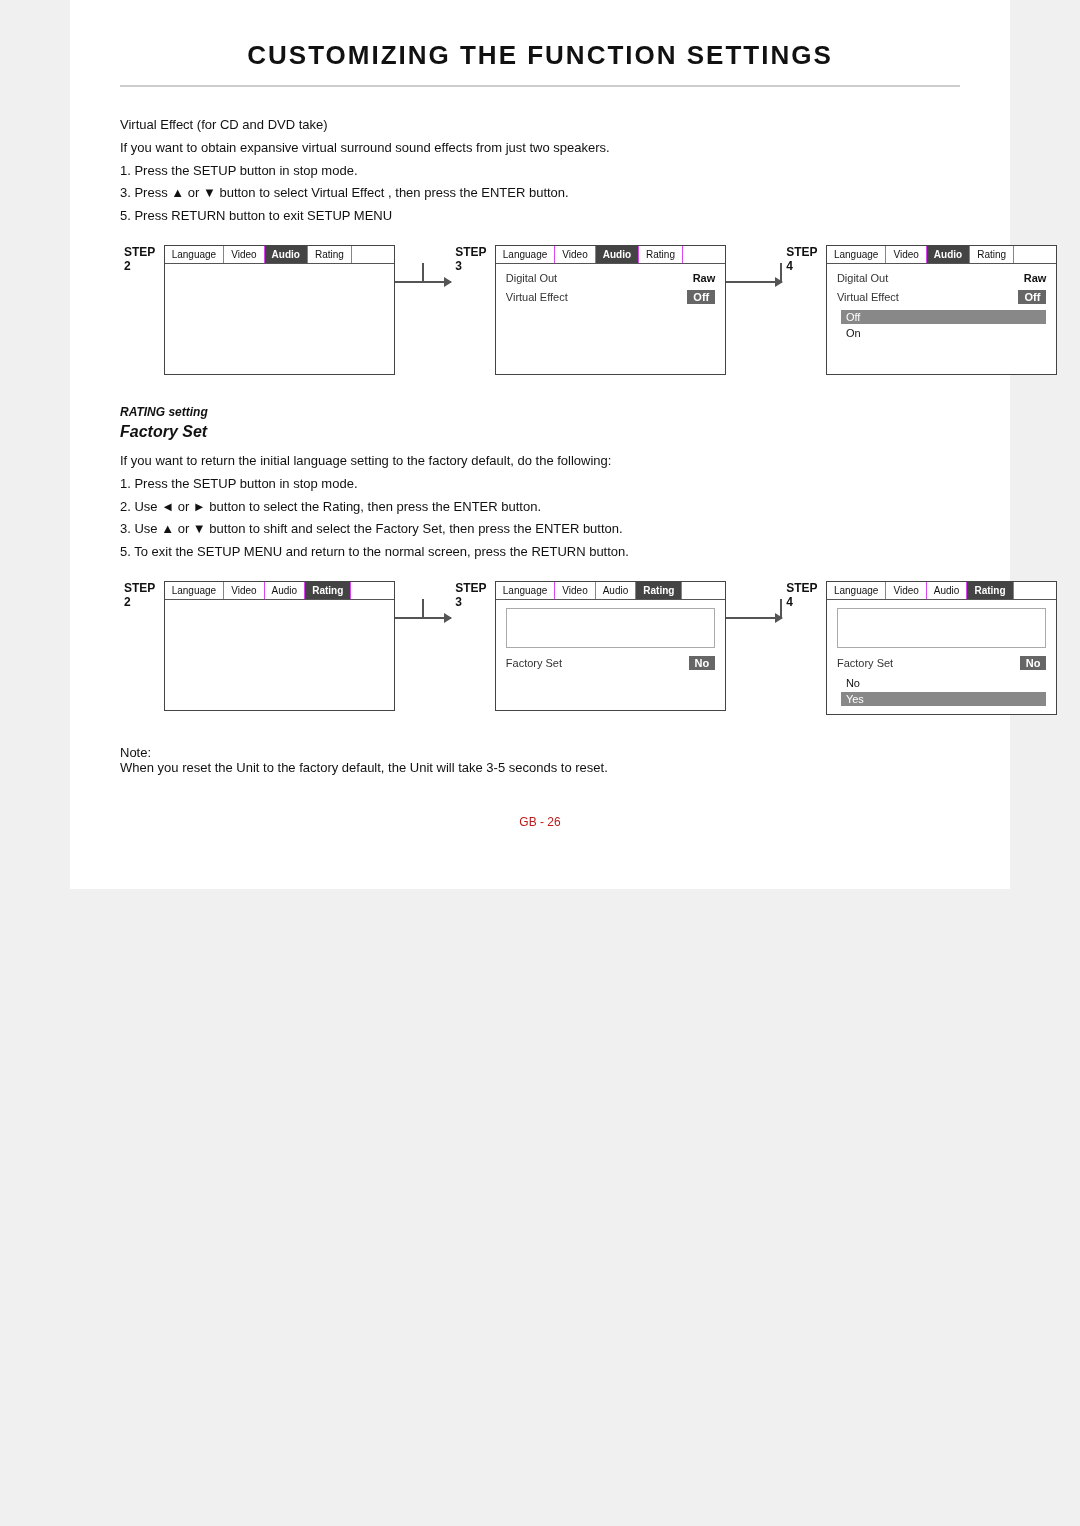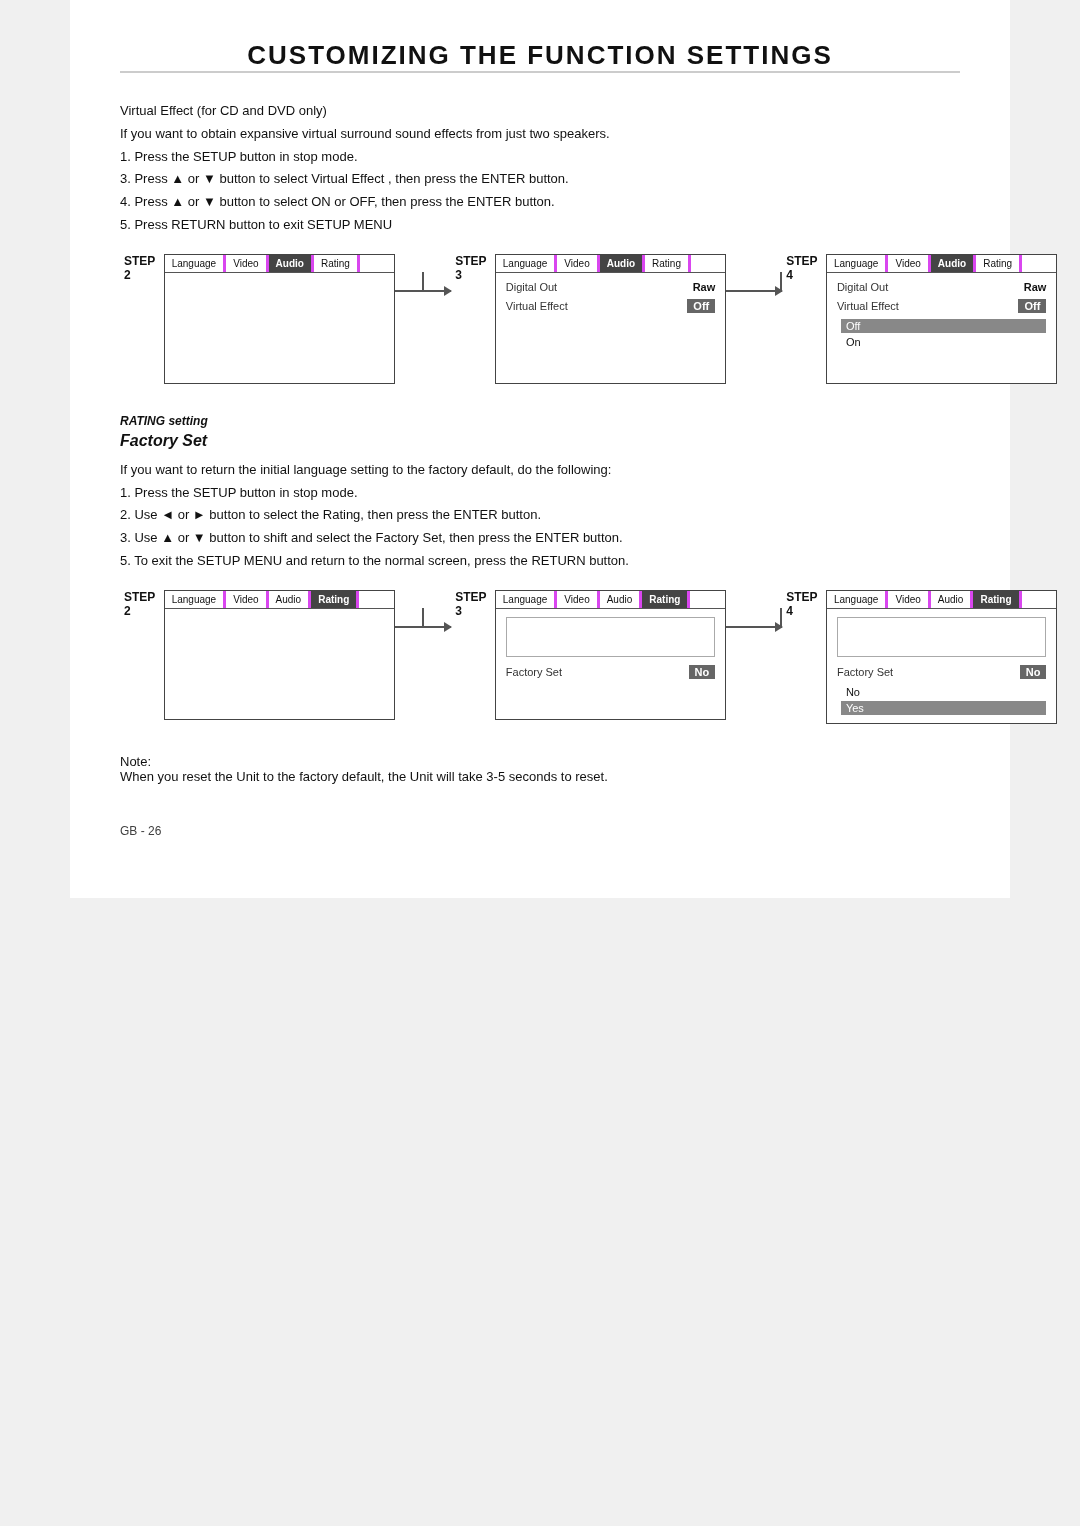--- a/index.html
+++ b/index.html
@@ -16,20 +16,21 @@
       width: 940px;
       margin: 0 auto;
       padding: 40px 50px 60px 50px;
     }
     h1.page-title {
       text-align: center;
       font-size: 26px;
       font-weight: bold;
       letter-spacing: 2px;
       border-bottom: 2px solid #ccc;
+      padding-bottom: 14px;
       margin-bottom: 28px;
     }
     .section-intro {
       margin-bottom: 14px;
     }
     .section-intro p {
       margin-bottom: 2px;
       font-size: 13px;
       line-height: 1.6;
     }
@@ -63,21 +64,21 @@
     }
     .tab-bar {
       display: flex;
       border-bottom: 1px solid #555;
       background: #fff;
       font-size: 10px;
     }
     .tab {
       padding: 3px 7px;
       font-size: 10px;
-      border-right: 3px solid #d946ef;
+      border-right: 1px solid #d946ef;
     }
     .tab.active {
       font-weight: bold;
       background: #444;
       color: #fff;
     }
     .tab-content {
       padding: 8px 10px;
       font-size: 11px;
     }
@@ -117,24 +118,24 @@
     h3.sub-heading {
       font-size: 16px;
       font-style: italic;
       margin-bottom: 10px;
     }
     .note-section {
       margin-top: 30px;
       font-size: 13px;
     }
     .page-footer {
-      text-align: left;
+      text-align: center;
       margin-top: 40px;
       font-size: 12px;
-      color: #404040;
+      color: #b91c1c;
     }
     .blank-area {
       height: 55px;
     }
     .option-list {
       display: flex;
       flex-direction: column;
       gap: 2px;
       margin-left: 4px;
     }
@@ -148,25 +149,24 @@
     }
   </style>
 </head>
 <body>
 
 <div class="page">
 
   <h1 class="page-title">CUSTOMIZING THE FUNCTION SETTINGS</h1>
 
   <div class="section-intro">
-    <p>Virtual Effect (for CD and DVD only)</p>
+    <p>Virtual Effect (for CD and DVD take)</p>
     <p>If you want to obtain expansive virtual surround sound effects from just two speakers.</p>
     <p>1. Press the SETUP button in stop mode.</p>
     <p>3. Press ▲ or ▼ button to select Virtual Effect , then press the ENTER button.</p>
-    <p>4. Press ▲ or ▼ button to select ON or OFF, then press the ENTER button.</p>
     <p>5. Press RETURN button to exit SETUP MENU</p>
   </div>
 
   <div class="steps-diagram">
 
     <div class="step-col">
       <div class="step-label">STEP 2</div>
       <div class="step-box">
         <div class="step-box-inner">
           <div class="tab-bar">

